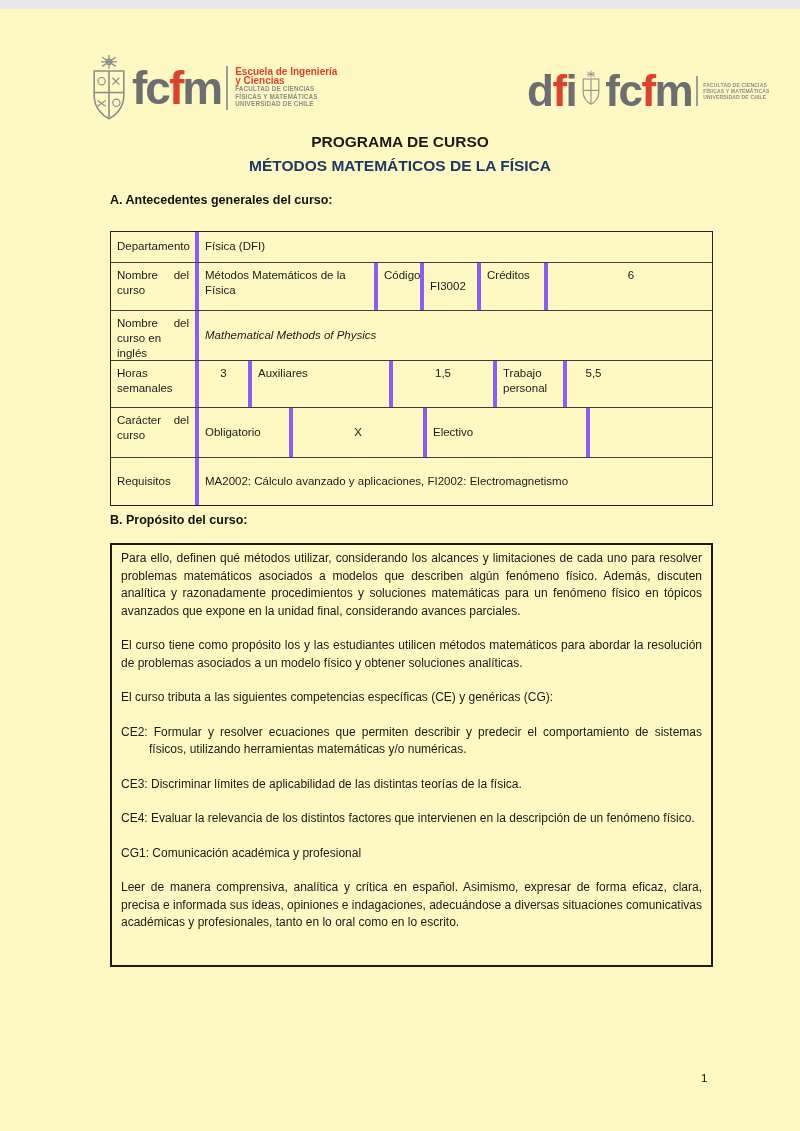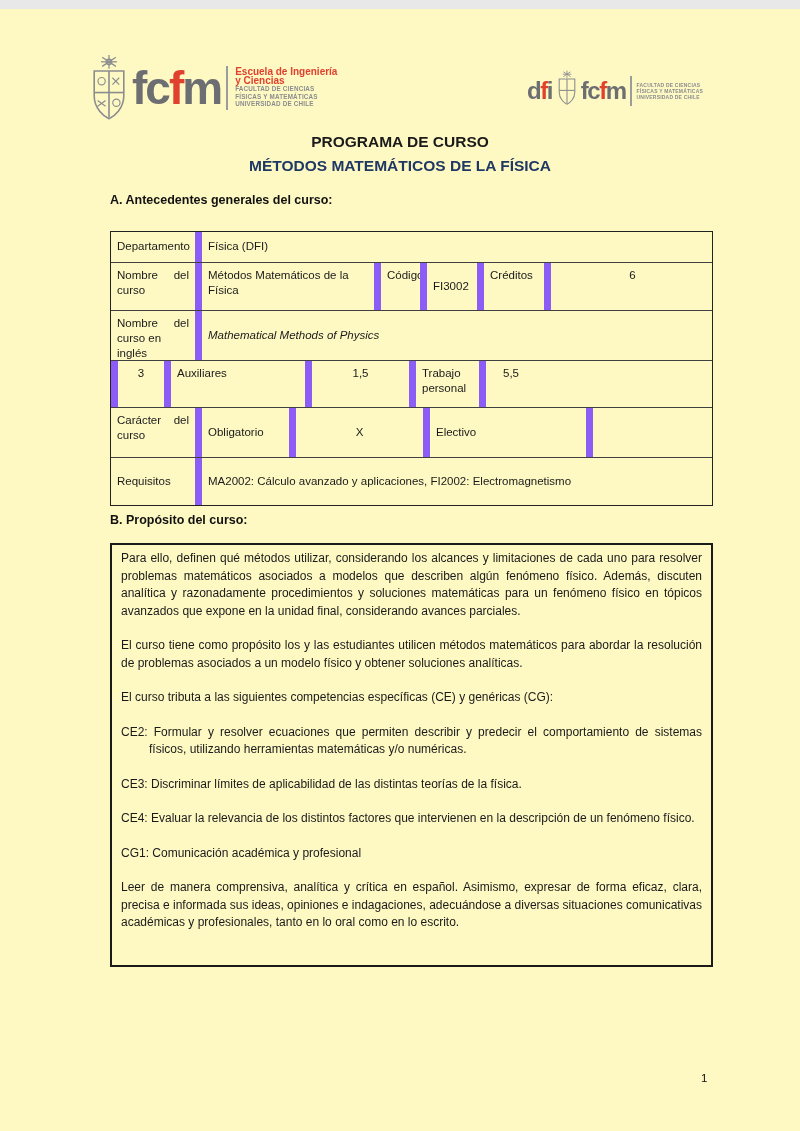--- a/index.html
+++ b/index.html
@@ -12,42 +12,42 @@
     color:#1a1a1a;
     overflow:hidden;
   }
 
   
   .logo-left{position:absolute;left:86px;top:44px;height:70px;display:flex;align-items:center;}
   .logo-right{position:absolute;left:527px;top:56px;height:52px;display:flex;align-items:center;}
   .logo-word{font-weight:bold;line-height:0.8;letter-spacing:-2px;color:#6d6e71;}
   .logo-word .red{color:#e0402e;}
   .lw-big{font-size:46px;}
-  .lw-med{font-size:24px;letter-spacing:-1.5px;}
+  .lw-med{font-size:44px;letter-spacing:-1.5px;}
   .logo-divider{width:2px;background:#9a9c9e;align-self:center;}
   .ld-tall{height:44px;margin:0 7px 0 5px;}
   .ld-short{height:30px;margin:0 5px 0 4px;}
   .tagline{display:flex;flex-direction:column;justify-content:center;}
   .tagline .red-line{color:#e0402e;font-weight:bold;font-size:10px;line-height:8.5px;}
   .tagline .gray-line{color:#8a8c8e;font-weight:bold;font-size:6.3px;line-height:7.4px;letter-spacing:0.2px;}
   .tagline-sm .gray-line{font-size:5px;line-height:6px;}
   .shield{flex:none;}
 
   
   .doc-title{position:absolute;left:0;top:121px;width:800px;text-align:center;font-weight:bold;font-size:15.5px;line-height:24px;}
   .doc-title .t2{color:#1f3864;}
   .sec-heading{position:absolute;font-weight:bold;font-size:12.5px;color:#111;}
   .sec-a{left:110px;top:184px;}
   .sec-b{left:110px;top:504px;}
 
   
   .gtable{position:absolute;left:110px;top:222px;width:603px;border:1.8px solid #222;box-sizing:border-box;font-size:11.5px;}
   .grow{display:flex;border-top:1px solid #404040;}
   .grow.first{border-top:none;}
-  .gcell{border-left:7px solid #8b5cf6;box-sizing:border-box;padding:3px 6px;display:flex;flex-direction:column;justify-content:center;line-height:1.32;}
+  .gcell{border-left:4px solid #8b5cf6;box-sizing:border-box;padding:3px 6px;display:flex;flex-direction:column;justify-content:center;line-height:1.32;}
   .gcell.cfirst{border-left:none;}
   .gcell.top{justify-content:flex-start;padding-top:5px;}
   .gcell.hcenter{align-items:center;text-align:center;}
   .gcell .jline{display:flex;justify-content:space-between;width:100%;}
   .italic{font-style:italic;}
   .h30{height:30px;} .h47{height:47px;} .h49{height:49px;} .h46{height:46px;}
   .w84{width:84px;flex:none;} .w519{width:519px;flex:none;}
   .w179{width:179px;flex:none;} .w46{width:46px;flex:none;} .w57{width:57px;flex:none;}
   .w67{width:67px;flex:none;} .w170{width:170px;flex:none;}
   .w94{width:94px;flex:none;} .w53{width:53px;flex:none;} .w141{width:141px;flex:none;}
@@ -159,20 +159,24 @@
         <div class="jline">
             <span>Nombre</span>
             <span>del</span>
           </div>
         <div>curso en inglés</div>
       </div>
       <div class="gcell w519 italic">Mathematical Methods of Physics</div>
     </div>
 
     <div class="grow h46">
+      <div class="gcell cfirst w84 top">
+        <div>Horas</div>
+        <div>semanales</div>
+      </div>
       <div class="gcell w53 top hcenter">3</div>
       <div class="gcell w141 top">Auxiliares</div>
       <div class="gcell w104 top hcenter">1,5</div>
       <div class="gcell w70 top">
         <div>Trabajo</div>
         <div>personal</div>
       </div>
       <div class="gcell w57 top hcenter">5,5</div>
     </div>
 

